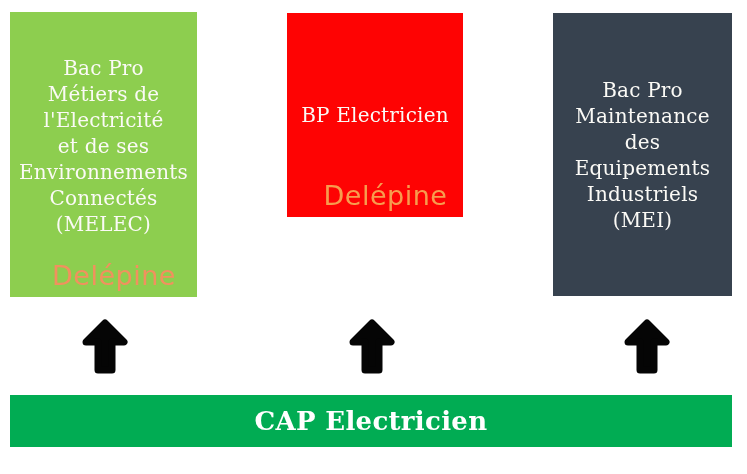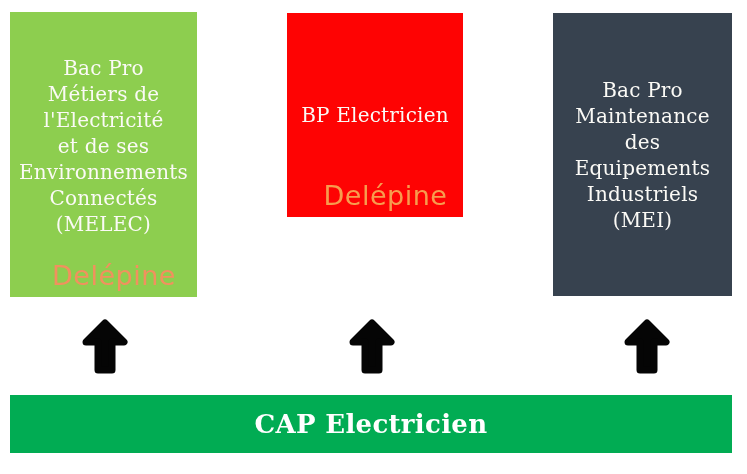--- a/index.html
+++ b/index.html
@@ -55,21 +55,21 @@
   }
   .arrow-1 { left: 80px;  top: 313px; }
   .arrow-2 { left: 347px; top: 313px; }
   .arrow-3 { left: 622px; top: 313px; }
 
   .banner {
     position: absolute;
     left: 10px;
     top: 395px;
     width: 722px;
-    height: 58px;
+    height: 52px;
     display: flex;
     align-items: center;
     justify-content: center;
   }
   .banner-label {
     color: #ffffff;
     font-size: 26px;
     font-weight: 600;
     letter-spacing: 0.3px;
   }

